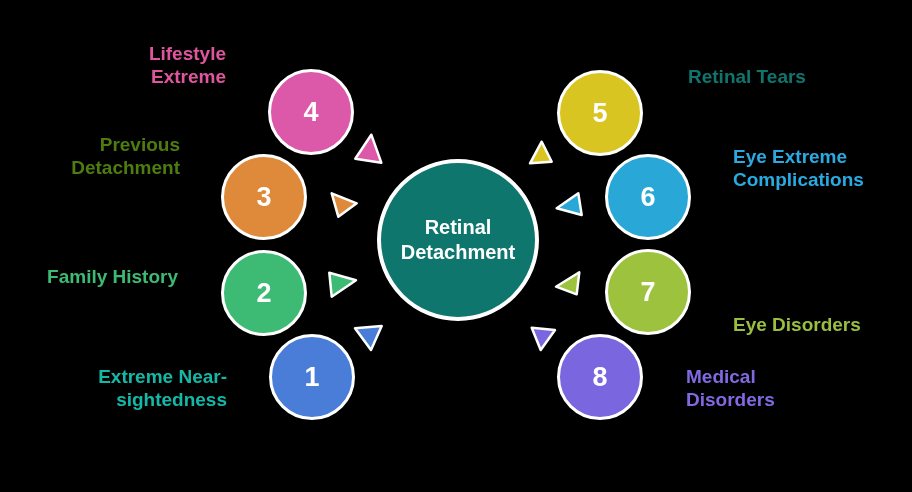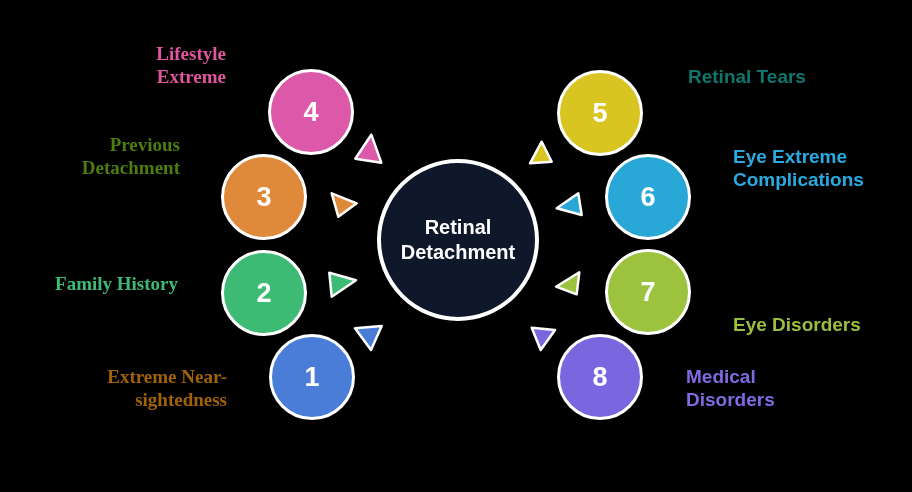--- a/index.html
+++ b/index.html
@@ -17,21 +17,21 @@
   .center-circle {
     position:absolute; left:377px; top:159px; width:154px; height:154px;
     border:4px solid #fff; border-radius:50%;
     display:flex; align-items:center; justify-content:center; text-align:center;
   }
   .center-text { font-size:20px; font-weight:bold; line-height:25px; }
   .label {
     position:absolute; font-size:19px; font-weight:bold; line-height:23px;
     white-space:nowrap;
   }
-  .label.r { text-align:right;font-family:Liberation Serif, serif; }
+  .label.r { text-align:right; }
   .label.l { text-align:left; }
 </style>
 </head>
 <body>
 
 <div class="canvas">
 
   <svg class="arrows" viewBox="0 0 912 492">
     <polygon points="371.3,134.7 355.3,158.7 381.3,162.7" stroke="#ffffff" stroke-width="2.5" stroke-linejoin="round" fill="#DC58A8"></polygon>
     <polygon points="356.7,203.3 331.7,193.3 338.3,216.7" stroke="#ffffff" stroke-width="2.5" stroke-linejoin="round" fill="#DE8A3A"></polygon>
@@ -61,32 +61,32 @@
   <div class="node-circle" style="left: 605px; top: 154px; background-color: rgb(41, 168, 216);">
     <span class="node-num">6</span>
   </div>
   <div class="node-circle" style="left: 605px; top: 249px; background-color: rgb(156, 194, 62);">
     <span class="node-num">7</span>
   </div>
   <div class="node-circle" style="left: 557px; top: 334px; background-color: rgb(122, 102, 222);">
     <span class="node-num">8</span>
   </div>
 
-  <div class="center-circle" style="background-color: #0f172a; align-items: center;">
+  <div class="center-circle" style="background-color: #0f766e; align-items: center;">
     <div class="center-text" style="color: rgb(255, 255, 255);">
       <div>Retinal</div>
       <div>Detachment</div>
     </div>
   </div>
 
-  <div class="label r" style="right: 685px; top: 365px; color: #a16207;">
+  <div class="label r" style="right: 685px; top: 365px; color: #14b8a6;">
     <div>Extreme Near-</div>
     <div>sightedness</div>
   </div>
-  <div class="label r" style="right: 734px; top: 272px; color: rgb(61, 186, 116); margin-left: 23px;">
+  <div class="label r" style="right: 734px; top: 265px; color: rgb(61, 186, 116); margin-left: 23px;">
     <div>Family History</div>
   </div>
   <div class="label r" style="right: 732px; top: 133px; color: #4d7c0f;">
     <div>Previous</div>
     <div>Detachment</div>
   </div>
   <div class="label r" style="right: 686px; top: 42px; color: rgb(224, 86, 158);">
     <div>Lifestyle</div>
     <div>Extreme</div>
   </div>

